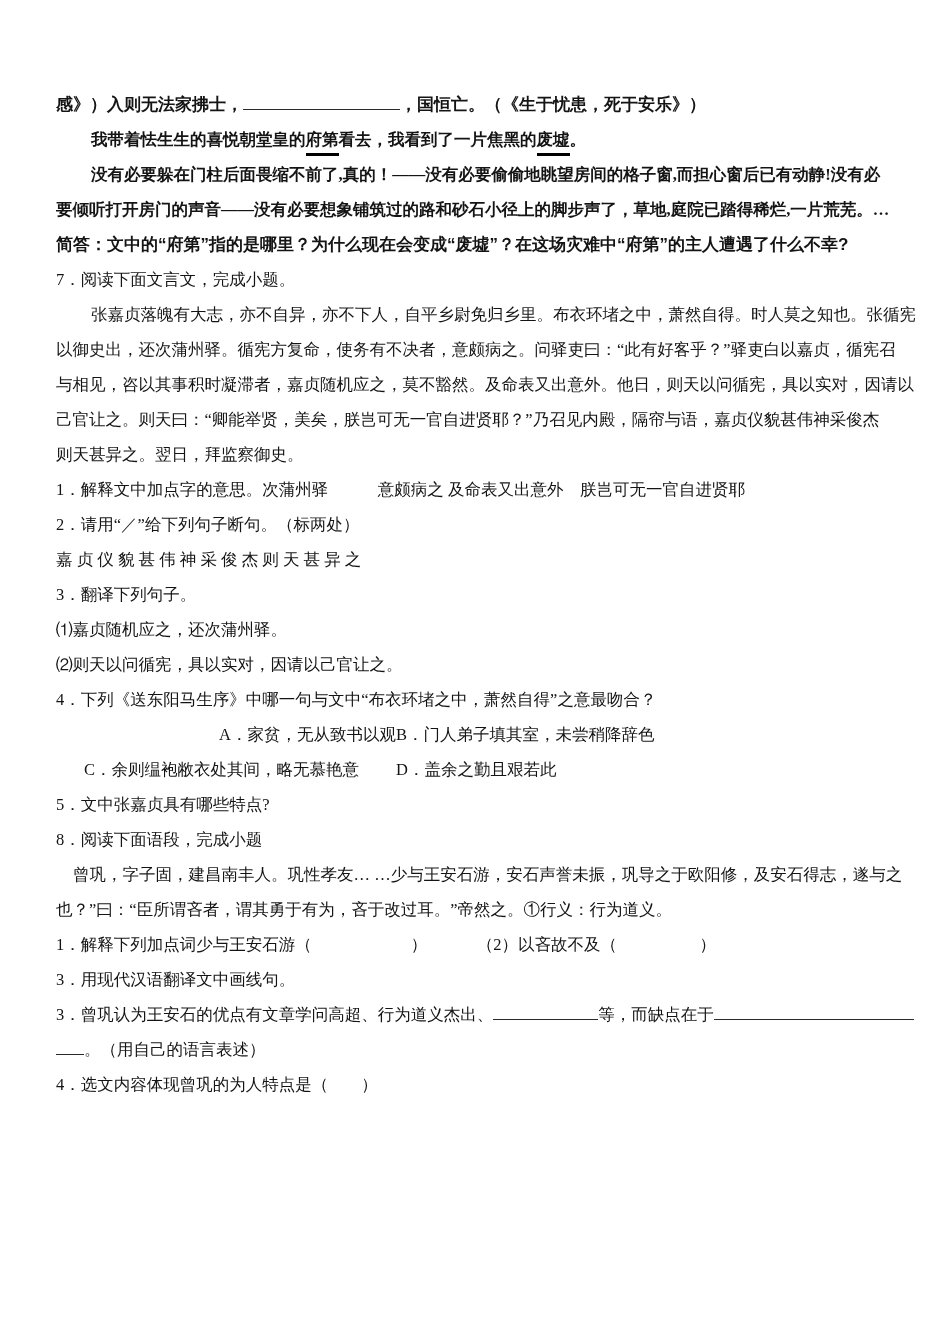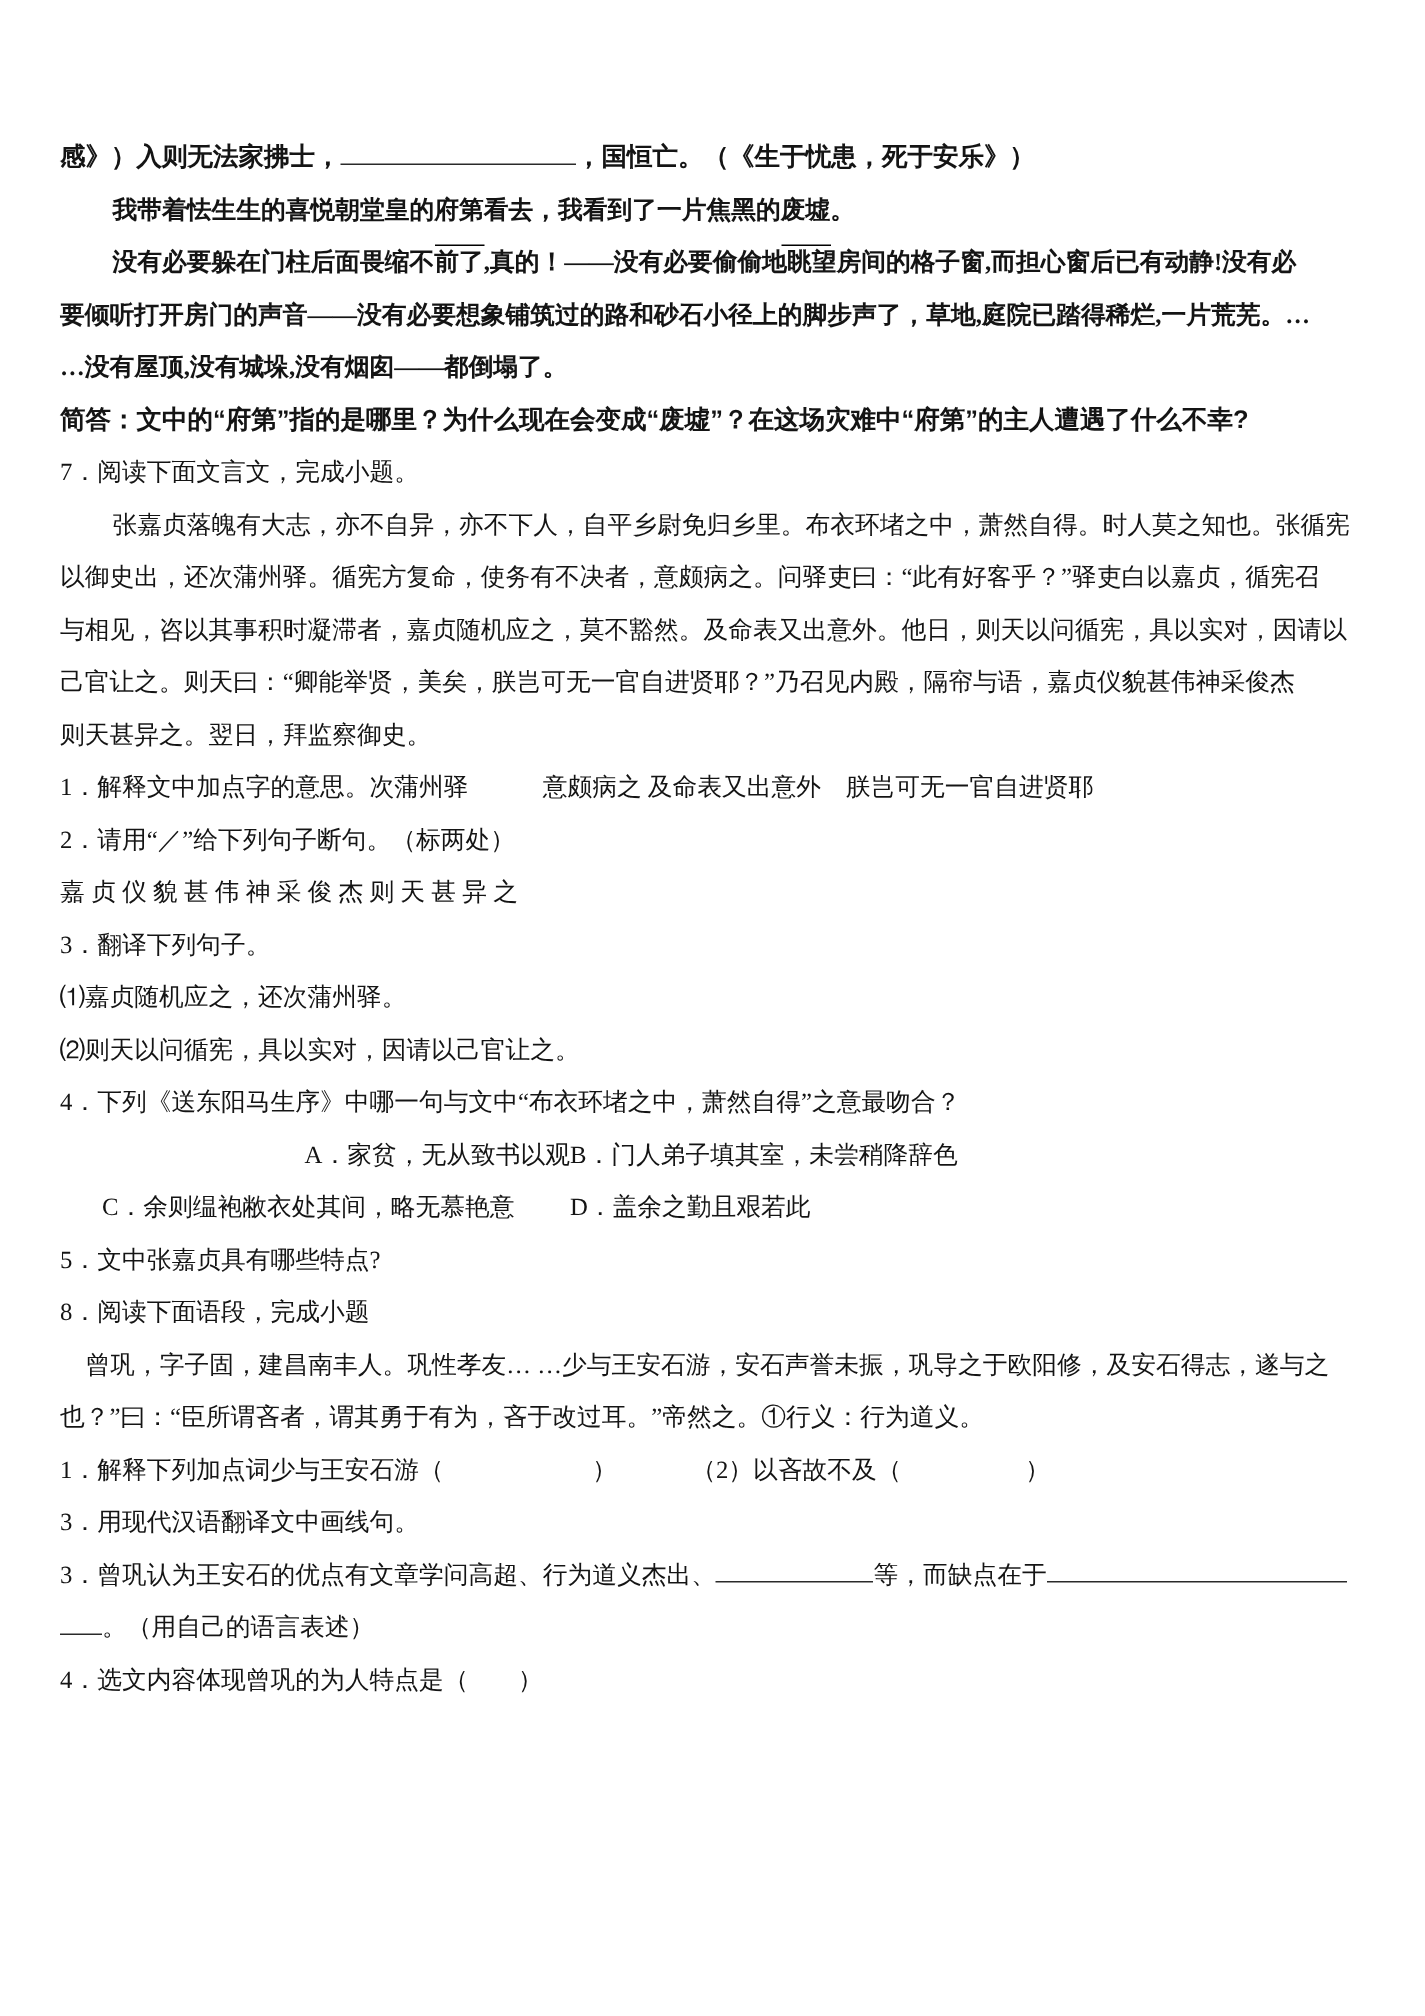--- a/index.html
+++ b/index.html
@@ -1,41 +1,40 @@
 <!DOCTYPE html>
 <html><head>
 <meta charset="utf-8">
 <style>
   html,body{margin:0;padding:0;background:#ffffff;}
   body{width:950px;height:1344px;overflow:hidden;}
   .page{padding:95px 40px 0 40px;color:#141414;font-size:16.5px;line-height:20px;}
-  .line{margin:0 0 15px 0;white-space:nowrap;}
+  .line{margin:0 0 15px 16px;white-space:nowrap;}
   .style-bold{font-family:"Liberation Sans","DejaVu Sans",sans-serif;font-weight:700;font-size:17px;}
   .style-plain{font-family:"Liberation Serif","DejaVu Serif",serif;}
   .style-kai{font-family:"Liberation Serif","DejaVu Serif",serif;}
   .style-kai-bold{font-family:"Liberation Serif","DejaVu Serif",serif;font-weight:700;}
   .ind-1{padding-left:17px;}
   .ind-15{padding-left:28px;}
   .ind-2{padding-left:35px;}
   .tight{margin-bottom:4px;}
-  .u{border-bottom:1px solid #000000;padding-bottom:14px;}
+  .u{border-bottom:3px solid #000000;padding-bottom:4px;}
   .blank{display:inline-block;border-bottom:1px solid #2a2a2a;height:14px;vertical-align:baseline;}
   .fixedcol{display:inline-block;}
   .supref{font-size:11px;vertical-align:super;line-height:0;}
 </style>
 </head>
 <body>
 
 <div class="page">
   <div id="doc">
       <div class="line style-bold"><span>感》）入则无法家拂士，</span><span class="blank" style="width: 157px;"></span><span>，国恒亡。（《生于忧患，死于安乐》）</span></div>
       <div class="line style-kai-bold ind-2"><span>我带着怯生生的喜悦朝堂皇的</span><span class="u">府第</span><span>看去，我看到了一片焦黑的</span><span class="u">废墟</span><span>。</span></div>
       <div class="line style-kai-bold ind-2"><span>没有必要躲在门柱后面畏缩不前了,真的！——没有必要偷偷地眺望房间的格子窗,而担心窗后已有动静!没有必</span></div>
       <div class="line style-kai-bold"><span>要倾听打开房门的声音——没有必要想象铺筑过的路和砂石小径上的脚步声了，草地,庭院已踏得稀烂,一片荒芜。…</span></div>
-      <div class="line style-kai-bold"><span>…没有屋顶,没有城垛,没有烟囱——都倒塌了。</span></div>
       <div class="line style-bold"><span>简答：文中的“府第”指的是哪里？为什么现在会变成“废墟”？在这场灾难中“府第”的主人遭遇了什么不幸?</span></div>
       <div class="line style-plain"><span>7．阅读下面文言文，完成小题。</span></div>
       <div class="line style-kai ind-2"><span>张嘉贞落魄有大志，亦不自异，亦不下人，自平乡尉免归乡里。布衣环堵之中，萧然自得。时人莫之知也。张循宪</span></div>
       <div class="line style-kai"><span>以御史出，还次蒲州驿。循宪方复命，使务有不决者，意颇病之。问驿吏曰：“此有好客乎？”驿吏白以嘉贞，循宪召</span></div>
       <div class="line style-kai"><span>与相见，咨以其事积时凝滞者，嘉贞随机应之，莫不豁然。及命表又出意外。他日，则天以问循宪，具以实对，因请以</span></div>
       <div class="line style-kai"><span>己官让之。则天曰：“卿能举贤，美矣，朕岂可无一官自进贤耶？”乃召见内殿，隔帘与语，嘉贞仪貌甚伟神采俊杰</span></div>
       <div class="line style-kai"><span>则天甚异之。翌日，拜监察御史。</span></div>
       <div class="line style-plain"><span>1．解释文中加点字的意思。次蒲州驿　　　意颇病之 及命表又出意外　朕岂可无一官自进贤耶</span></div>
       <div class="line style-plain"><span>2．请用“／”给下列句子断句。（标两处）</span></div>
       <div class="line style-plain"><span>嘉 贞 仪 貌 甚 伟 神 采 俊 杰 则 天 甚 异 之</span></div>

